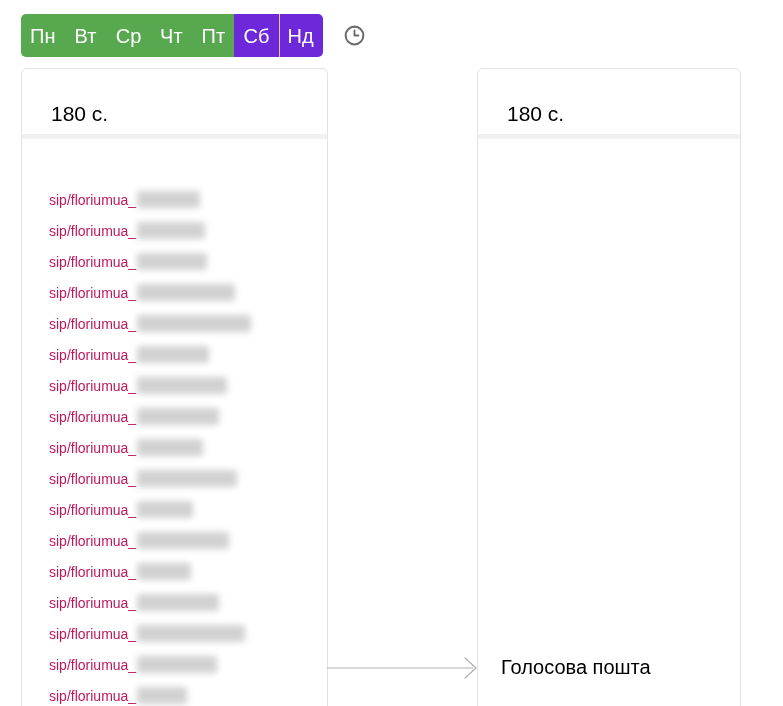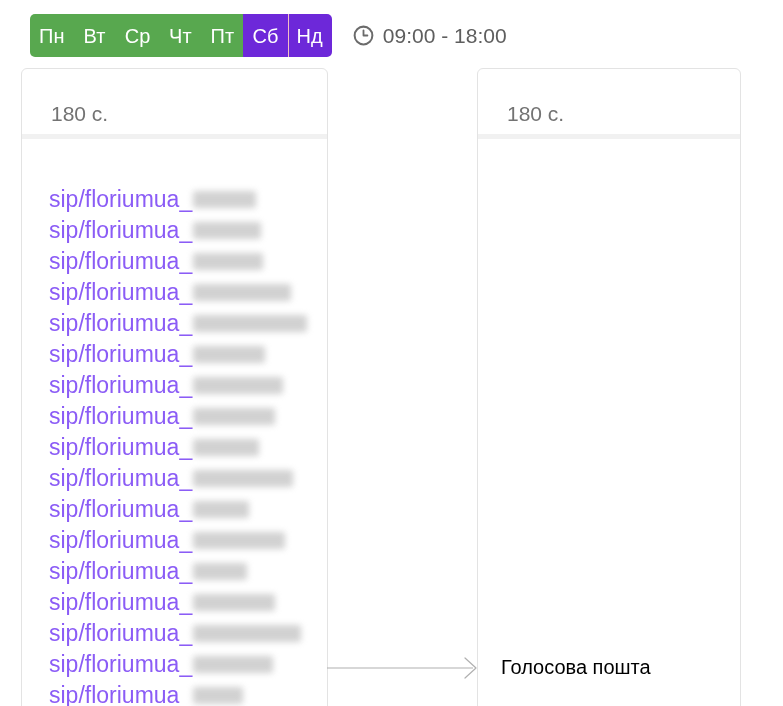--- a/index.html
+++ b/index.html
@@ -12,21 +12,21 @@
     height: 706px;
     position: relative;
     overflow: hidden;
     font-family: "Liberation Sans", sans-serif;
     -webkit-font-smoothing: antialiased;
   }
 
   
   #schedule-bar {
     position: absolute;
-    left: 30px;
+    left: 21px;
     top: 14px;
     height: 43px;
     display: flex;
     align-items: center;
   }
   #day-badges {
     display: flex;
     height: 43px;
     border-radius: 5px;
     overflow: hidden;
@@ -90,21 +90,21 @@
   }
   .card-header {
     height: 65px;
     display: flex;
     align-items: center;
     padding: 0 0 0 29px;
     box-sizing: border-box;
   }
   .card-header-title {
     font-size: 21px;
-    color: #737373;
+    color: #000000;
     line-height: 1;
     margin-top: 24px;
   }
   .card-divider {
     height: 5px;
     background: #f1f1f1;
     width: 100%;
   }
   .card-body {
     padding: 0;
@@ -117,22 +117,22 @@
     padding: 45px 0 0 0;
   }
   .sip-row {
     height: 31px;
     display: flex;
     align-items: center;
     padding-left: 27px;
     white-space: nowrap;
   }
   .sip-prefix {
-    font-size: 23px;
-    color: #8b5cf6;
+    font-size: 14px;
+    color: #be185d;
     line-height: 1;
   }
   .sip-suffix-redacted {
     display: inline-block;
     height: 17px;
     margin-left: 1px;
     border-radius: 2px;
     background: #b6b6b6;
     opacity: 0.62;
     filter: blur(3.4px);
@@ -170,21 +170,20 @@
       <div class="day-badge work">Пт</div>
       <div class="day-badge off">Сб</div>
       <div class="day-badge off">Нд</div>
     </div>
 
   <div id="work-time">
     <svg id="clock-icon" viewBox="0 0 22 22" xmlns="http://www.w3.org/2000/svg">
       <circle cx="11" cy="11" r="9.3" fill="none" stroke="#6b6b6b" stroke-width="2.1"></circle>
       <path d="M11 5.6 L11 11 L15.1 11" fill="none" stroke="#6b6b6b" stroke-width="1.9" stroke-linecap="round" stroke-linejoin="round"></path>
     </svg>
-    <span id="work-time-text">09:00 - 18:00</span>
   </div>
 </div>
 
 <div class="card" id="card-sip-group">
   <div class="card-header">
     <span class="card-header-title">180 с.</span>
   </div>
   <div class="card-divider"></div>
   <div class="card-body">
     <ul id="sip-list">

